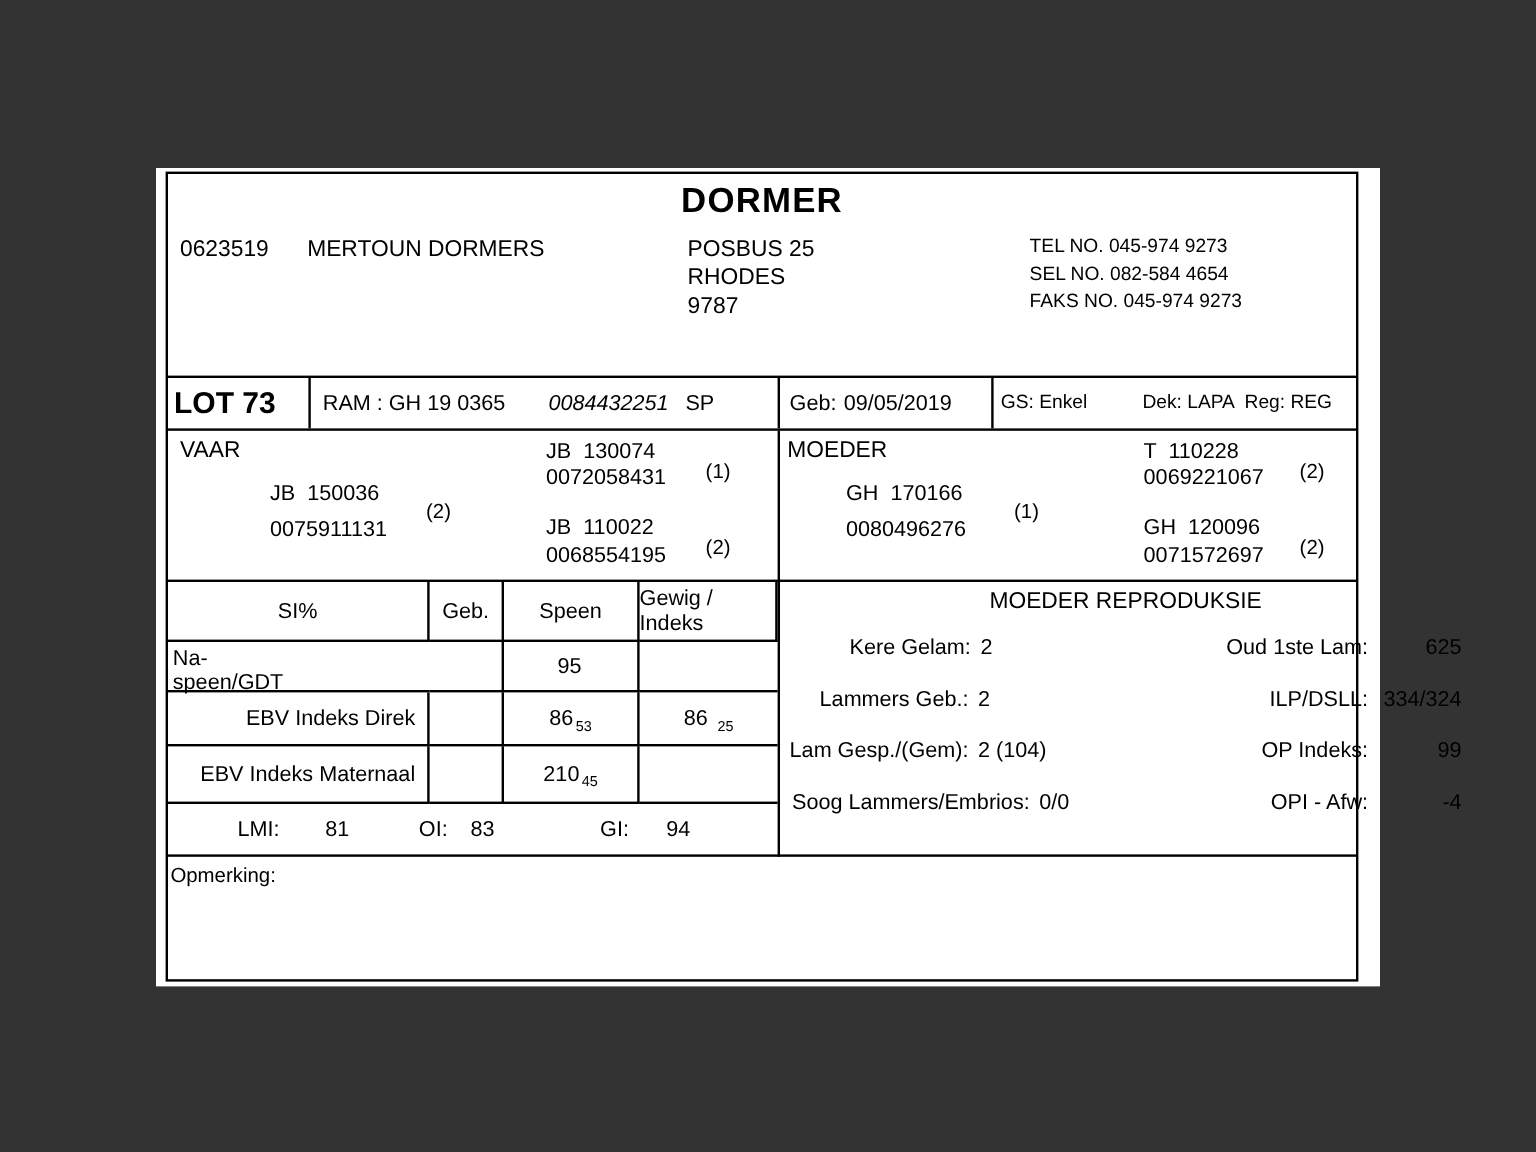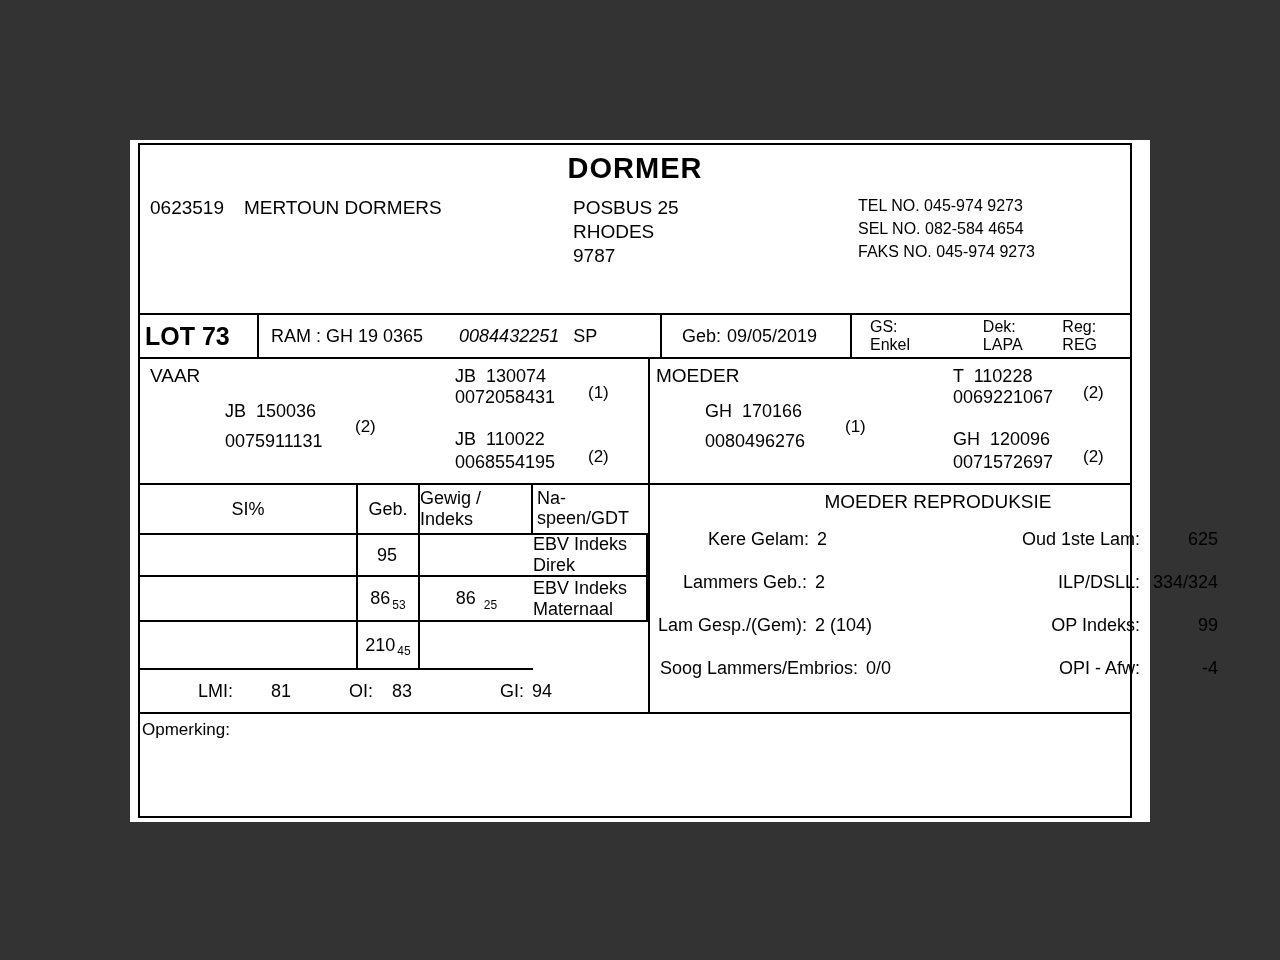--- a/index.html
+++ b/index.html
@@ -17,30 +17,30 @@
     background:#ffffff;
   }
   .frame {
     position:absolute; left:8px; top:3px;
     width:994px; height:675px;
     border:2px solid #000;
   }
   
   .doc-title { position:absolute; top:7px; left:0; right:0; text-align:center;
     font-size:29px; font-weight:700; letter-spacing:1px; }
-  .breeder { position:absolute; left:10px; top:52px; font-size:19px; display:flex; gap:20px;align-items:flex-end; }
+  .breeder { position:absolute; left:10px; top:52px; font-size:19px; display:flex; gap:32px;align-items:flex-end; }
   .address { position:absolute; left:433px; top:51px; font-size:19px; line-height:24px; }
   .contacts { position:absolute; left:718px; top:49px; font-size:16px; line-height:23px; }
   
   .lot-row { position:absolute; left:0; top:168px; width:100%; height:46px;
-    border-top:2px solid #000; border-bottom:2px solid #000; display:flex;gap:12px; }
+    border-top:2px solid #000; border-bottom:2px solid #000; display:flex; }
   .lot-cell { display:flex; align-items:center; }
   .lc1 { width:119px; border-right:2px solid #000; padding-left:5px;
     font-size:25px; font-weight:700; }
-  .lc2 { width:391px; border-right:2px solid #000; font-size:18px; }
+  .lc2 { width:391px; border-right:2px solid #000; padding-left:10px; font-size:18px; }
   .lc2 .ram-num { margin-left:36px;font-style:italic; }
   .lc2 .ram-sp { margin-left:14px; }
   .lc3 { width:178px; border-right:2px solid #000; padding-left:8px; font-size:18px; }
   .lc3 .lbl { margin-right:6px; }
   .lc4 { flex:1; padding-left:6px; font-size:16px; }
   .lc4 .dek { margin-left:46px; }
   .lc4 .regl { margin-left:8px; }
   
   .pedigree { position:absolute; left:0; top:214px; width:990px; height:124px; font-size:18px; }
   .pedigree span { position:absolute; }
@@ -62,21 +62,21 @@
   .stats .cell.lab { justify-content:flex-end; padding-right:10px; }
   .stats .hdr-na { white-space:pre-line; align-items:flex-start; justify-content:flex-start;
     padding:3px 0 0 4px; line-height:20px; }
   .sub { font-size:12px; position:relative; top:6px; margin-left:2px; }
   .sub-wide { margin-left:8px; }
   
   .lmi-row { position:absolute; left:0; top:525px; width:508px; height:42px;
     display:flex; align-items:center; font-size:18px; }
   .lmi-row .m1 { margin-left:58px; } .lmi-row .m2 { margin-left:38px; }
   .lmi-row .m3 { margin-left:58px; } .lmi-row .m4 { margin-left:19px; }
-  .lmi-row .m5 { margin-left:88px; } .lmi-row .m6 { margin-left:8px; }
+  .lmi-row .m5 { margin-left:88px; } .lmi-row .m6 { margin-left:31px; }
   
   .repro { position:absolute; left:510px; top:340px; width:576px; height:227px; }
   .repro-title { text-align:center; padding-top:6px; font-size:19px; }
   .repro-rows { margin-top:16px; }
   .repro-row { height:43px; display:flex; align-items:flex-start; padding-right:8px; font-size:18px; }
   .repro-row .lv { margin-left:8px; }
   .repro-row .rl { margin-left:auto; }
   .repro-row .rv { width:78px; text-align:right; }
   .pl0 { padding-left:58px; } .pl1 { padding-left:33px; }
   .pl2 { padding-left:8px; }  .pl3 { padding-left:10px; }
@@ -155,20 +155,21 @@
       <span style="left:813px; top:93px;">0071572697</span>
       <span class="ped-note" style="left:943px; top:88px;">(2)</span>
     </div>
 
     <div class="hline hl-mid"></div>
     <div class="vline-main"></div>
 
     <div class="stats">
       <div class="cell">SI%</div>
       <div class="cell">Geb.</div>
+      <div class="cell">Speen</div>
       <div class="cell lab">Gewig / Indeks</div>
 
       <div class="cell lastcol hdr-na">Na-
 speen/GDT</div>
       <div class="cell"></div>
       <div class="cell">
         <span>95</span>
           <span class="sub"></span>
       </div>
       <div class="cell lastcol">

